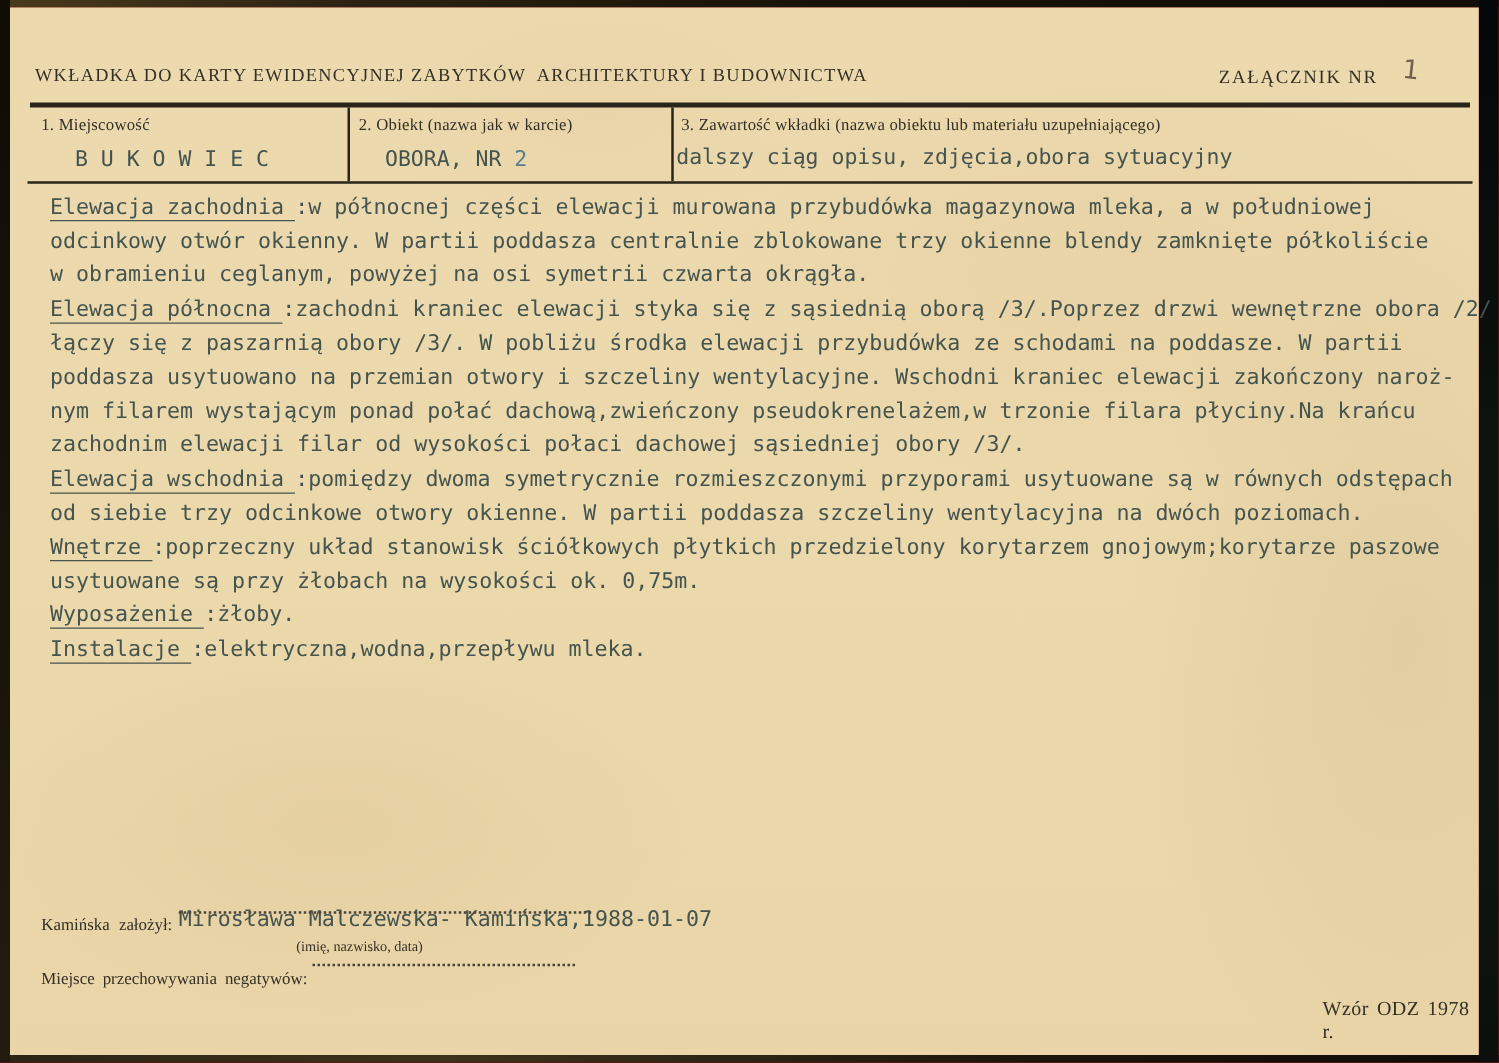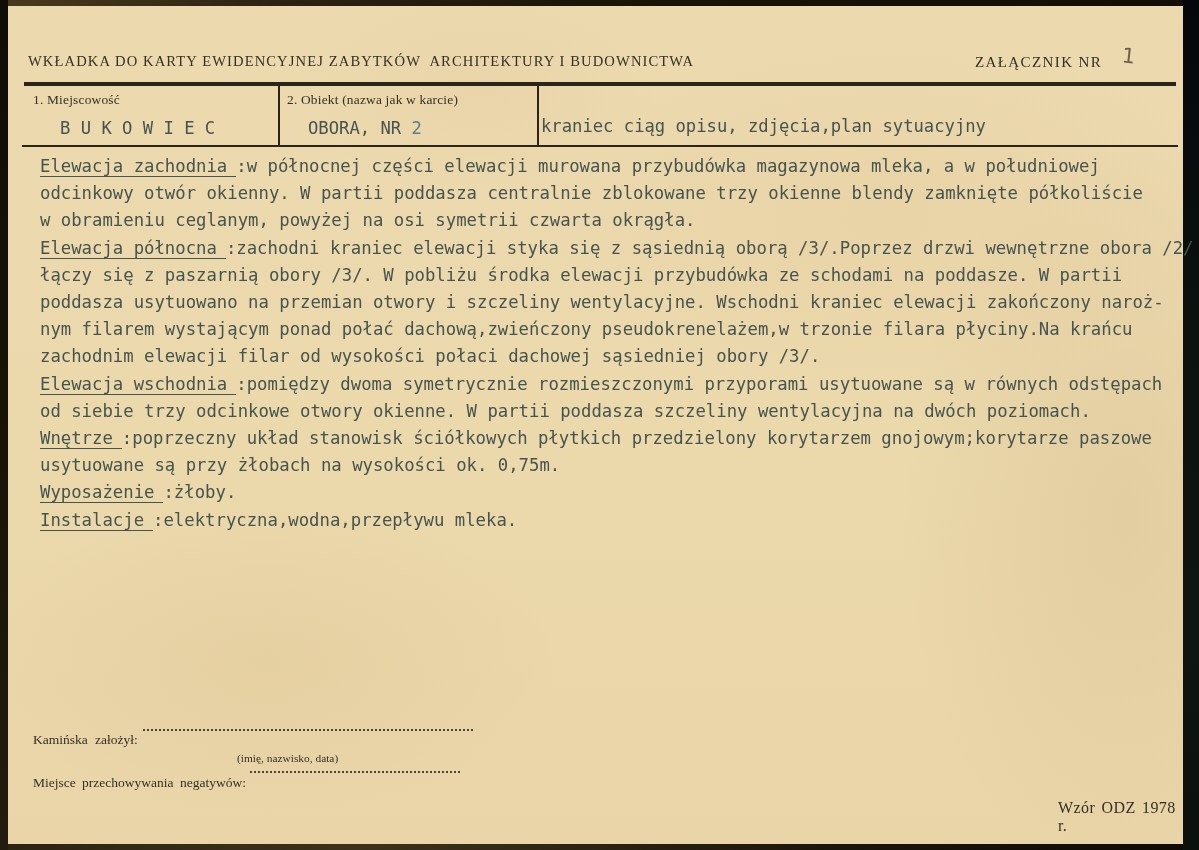--- a/index.html
+++ b/index.html
@@ -73,25 +73,27 @@
     <div class="rule" id="rule-tablebottom"></div>
     <div class="rule" id="vline-1"></div>
     <div class="rule" id="vline-2"></div>
 
     <div class="abs print tbl-label" style="left:25px;top:86px;">1.  Miejscowość</div>
     <div class="abs type tbl-value" style="left:52px;top:112px;">B U K O W I E C</div>
 
     <div class="abs print tbl-label" style="left:279px;top:86px;">2.  Obiekt (nazwa jak w karcie)</div>
     <div class="abs type tbl-value" style="left:300px;top:112px;"><span>OBORA, NR </span><span id="blue-num">2</span></div>
 
-    <div class="abs type tbl-value" style="left:533px;top:110px;">kraniec ciąg opisu, zdjęcia,plan sytuacyjny</div>
+    <div class="abs print tbl-label" style="left:537px;top:86px;">3.  Zawartość wkładki (nazwa obiektu lub materiału uzupełniającego)</div>
+    <div class="abs type tbl-value" style="left:533px;top:110px;">dalszy ciąg opisu, zdjęcia,obora sytuacyjny</div>
 
     <div class="abs type" id="description"><div><span class="section-heading">Elewacja zachodnia</span><span>:w północnej części elewacji murowana przybudówka magazynowa mleka, a w południowej</span></div><div>odcinkowy otwór okienny. W partii poddasza centralnie zblokowane trzy okienne blendy zamknięte półkoliście</div><div>w obramieniu ceglanym, powyżej na osi symetrii czwarta okrągła.</div><div><span class="section-heading">Elewacja północna</span><span>:zachodni kraniec elewacji styka się z sąsiednią oborą /3/.Poprzez drzwi wewnętrzne obora /2/</span></div><div>łączy się z paszarnią obory /3/. W pobliżu środka elewacji przybudówka ze schodami na poddasze. W partii</div><div>poddasza usytuowano na przemian otwory i szczeliny wentylacyjne. Wschodni kraniec elewacji zakończony naroż-</div><div>nym filarem wystającym ponad połać dachową,zwieńczony pseudokrenelażem,w trzonie filara płyciny.Na krańcu</div><div>zachodnim elewacji filar od wysokości połaci dachowej sąsiedniej obory /3/.</div><div><span class="section-heading">Elewacja wschodnia</span><span>:pomiędzy dwoma symetrycznie rozmieszczonymi przyporami usytuowane są w równych odstępach</span></div><div>od siebie trzy odcinkowe otwory okienne. W partii poddasza szczeliny wentylacyjna na dwóch poziomach.</div><div><span class="section-heading">Wnętrze</span><span>:poprzeczny układ stanowisk ściółkowych płytkich przedzielony korytarzem gnojowym;korytarze paszowe</span></div><div>usytuowane są przy żłobach na wysokości ok. 0,75m.</div><div><span class="section-heading">Wyposażenie</span><span>:żłoby.</span></div><div><span class="section-heading">Instalacje</span><span>:elektryczna,wodna,przepływu mleka.</span></div></div>
 
     <div class="abs print" id="founder-label">Kamińska  założył:</div>
+    <div class="abs type" id="founder-value">Mirosława Malczewska- Kamińska,1988-01-07</div>
     <div class="dotted" id="founder-dotline"></div>
     <div class="abs print" id="founder-caption">(imię, nazwisko, data)</div>
 
     <div class="abs print" id="negatives-label">Miejsce  przechowywania  negatywów:</div>
     <div class="dotted" id="negatives-dotline"></div>
 
     <div class="abs print" id="form-code">Wzór ODZ 1978 r.</div>
   </div>
 </div>
 

